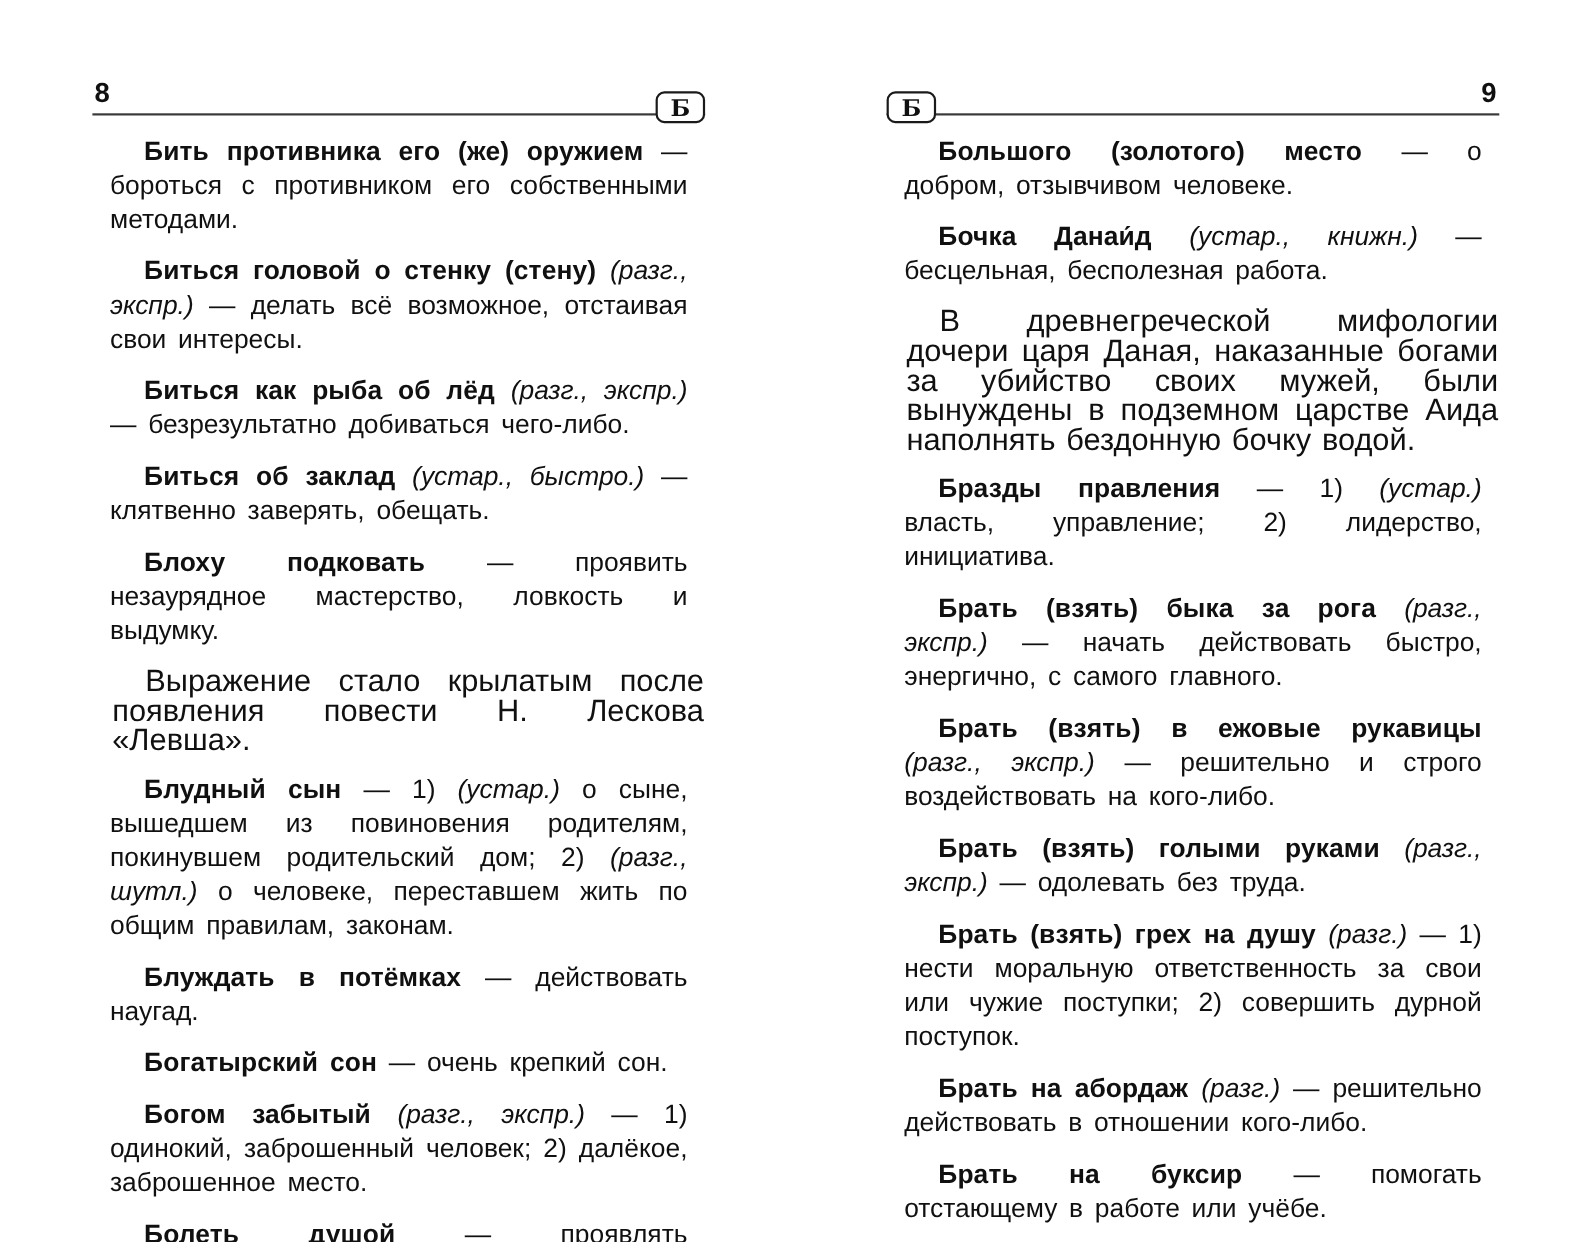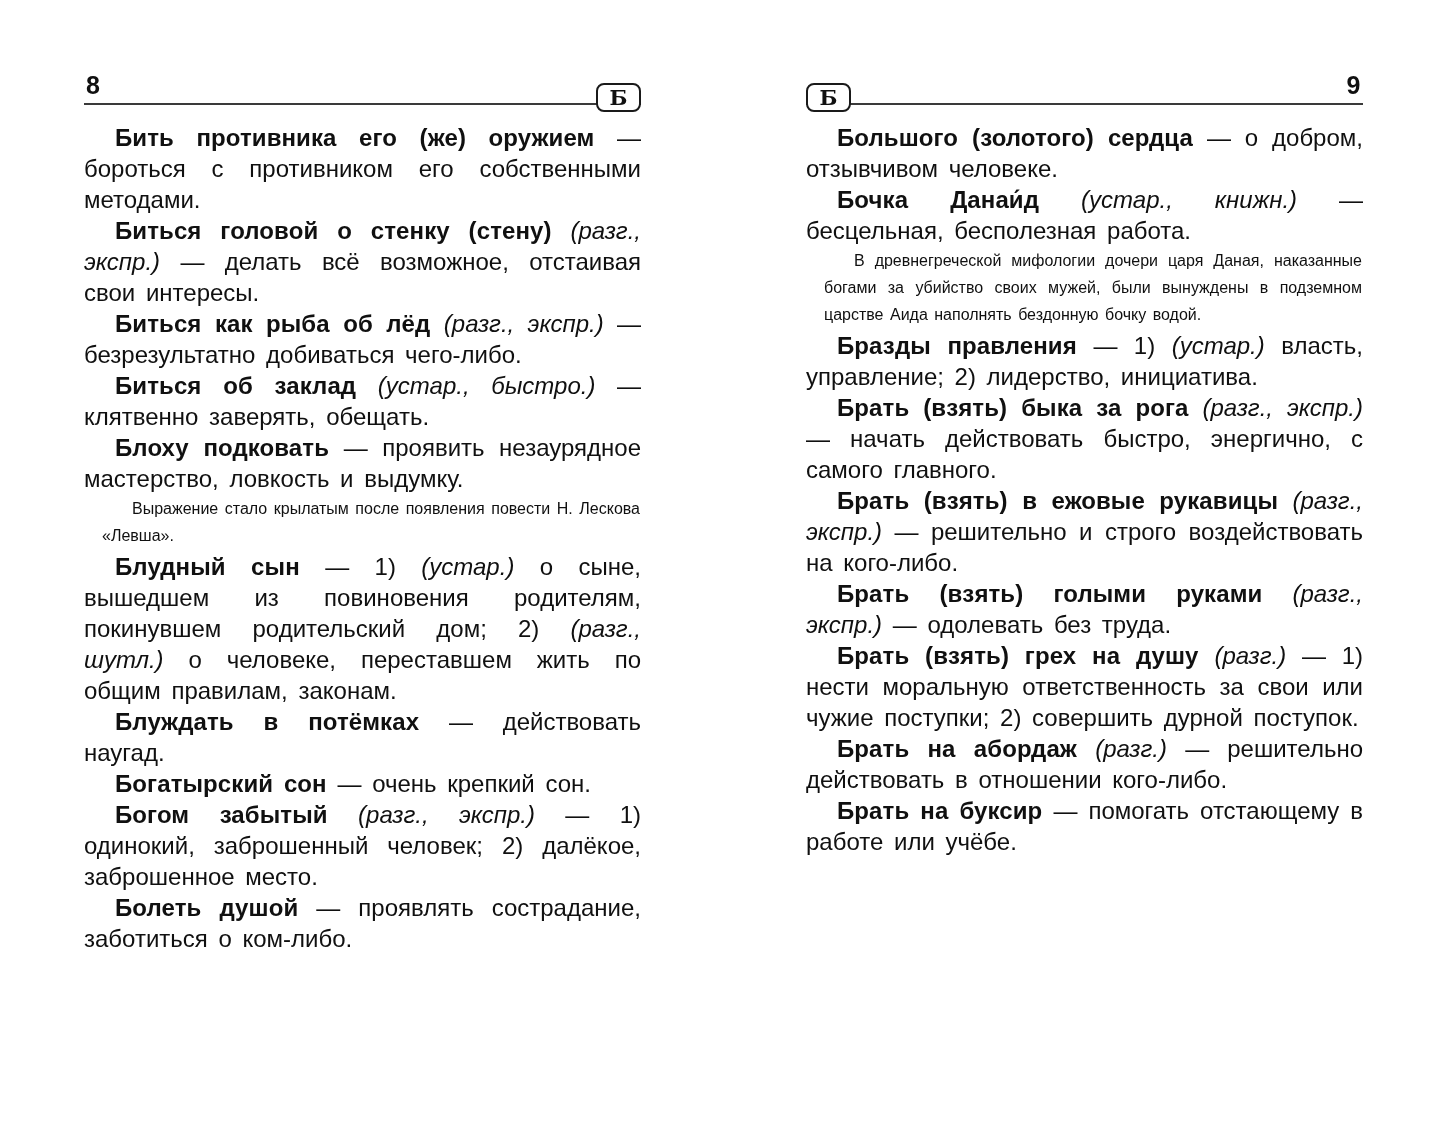--- a/index.html
+++ b/index.html
@@ -68,35 +68,35 @@
   .tab-left  { left: 0; }
 
   
   .page-body {
     margin-top: 17px;
     text-align: justify;
     hyphens: auto;
     -webkit-hyphens: auto;
   }
   .entry {
-    margin: 0;
+    margin: 16px;
     font-size: 24px;
     line-height: 31px;
     text-indent: 31px;
     word-spacing: 4px;
   }
   .entry b {
     font-weight: 700;
     letter-spacing: 0.1px;
   }
   .entry i {
   }
   .note {
     margin: 1px 1px 2px 18px;
-    font-size: 16px;
+    font-size: 28px;
     line-height: 27px;
     text-indent: 30px;
     word-spacing: 2px;
   }
 </style>
 </head>
 <body>
 
 <div class="spread">
 
@@ -121,21 +121,21 @@
       </div>
   </section>
 
   <section class="page-col" id="page-right">
     <header class="header">
       <span class="tab tab-left">Б</span>
       <span class="rule"></span>
       <span class="pagenum pn-right">9</span>
     </header>
     <div class="page-body">
-        <p class="entry"><b>Большого (золотого) сердца </b><span>— о добром, отзывчивом человеке.</span></p>
+        <p class="entry"><b>Большого (золотого) место </b><span>— о добром, отзывчивом человеке.</span></p>
         <p class="entry"><b>Бочка Данаи́д </b><i>(устар., книжн.)</i><span> — бесцельная, бесполезная работа.</span></p>
         <p class="note">В древнегреческой мифологии дочери царя Даная, наказанные богами за убийство своих мужей, были вынуждены в подземном царстве Аида наполнять бездонную бочку водой.</p>
         <p class="entry"><b>Бразды правления </b><span>— 1) </span><i>(устар.)</i><span> власть, управление; 2) лидерство, инициатива.</span></p>
         <p class="entry"><b>Брать (взять) быка за рога </b><i>(разг., экспр.)</i><span> — начать действовать быстро, энергично, с самого главного.</span></p>
         <p class="entry"><b>Брать (взять) в ежовые рукавицы </b><i>(разг., экспр.)</i><span> — решительно и строго воздействовать на кого-либо.</span></p>
         <p class="entry"><b>Брать (взять) голыми руками </b><i>(разг., экспр.)</i><span> — одолевать без труда.</span></p>
         <p class="entry"><b>Брать (взять) грех на душу </b><i>(разг.)</i><span> — 1) нести моральную ответственность за свои или чужие поступки; 2) совершить дурной поступок.</span></p>
         <p class="entry"><b>Брать на абордаж </b><i>(разг.)</i><span> — решительно действовать в отношении кого-либо.</span></p>
         <p class="entry"><b>Брать на буксир </b><span>— помогать отстающему в работе или учёбе.</span></p>
       </div>

